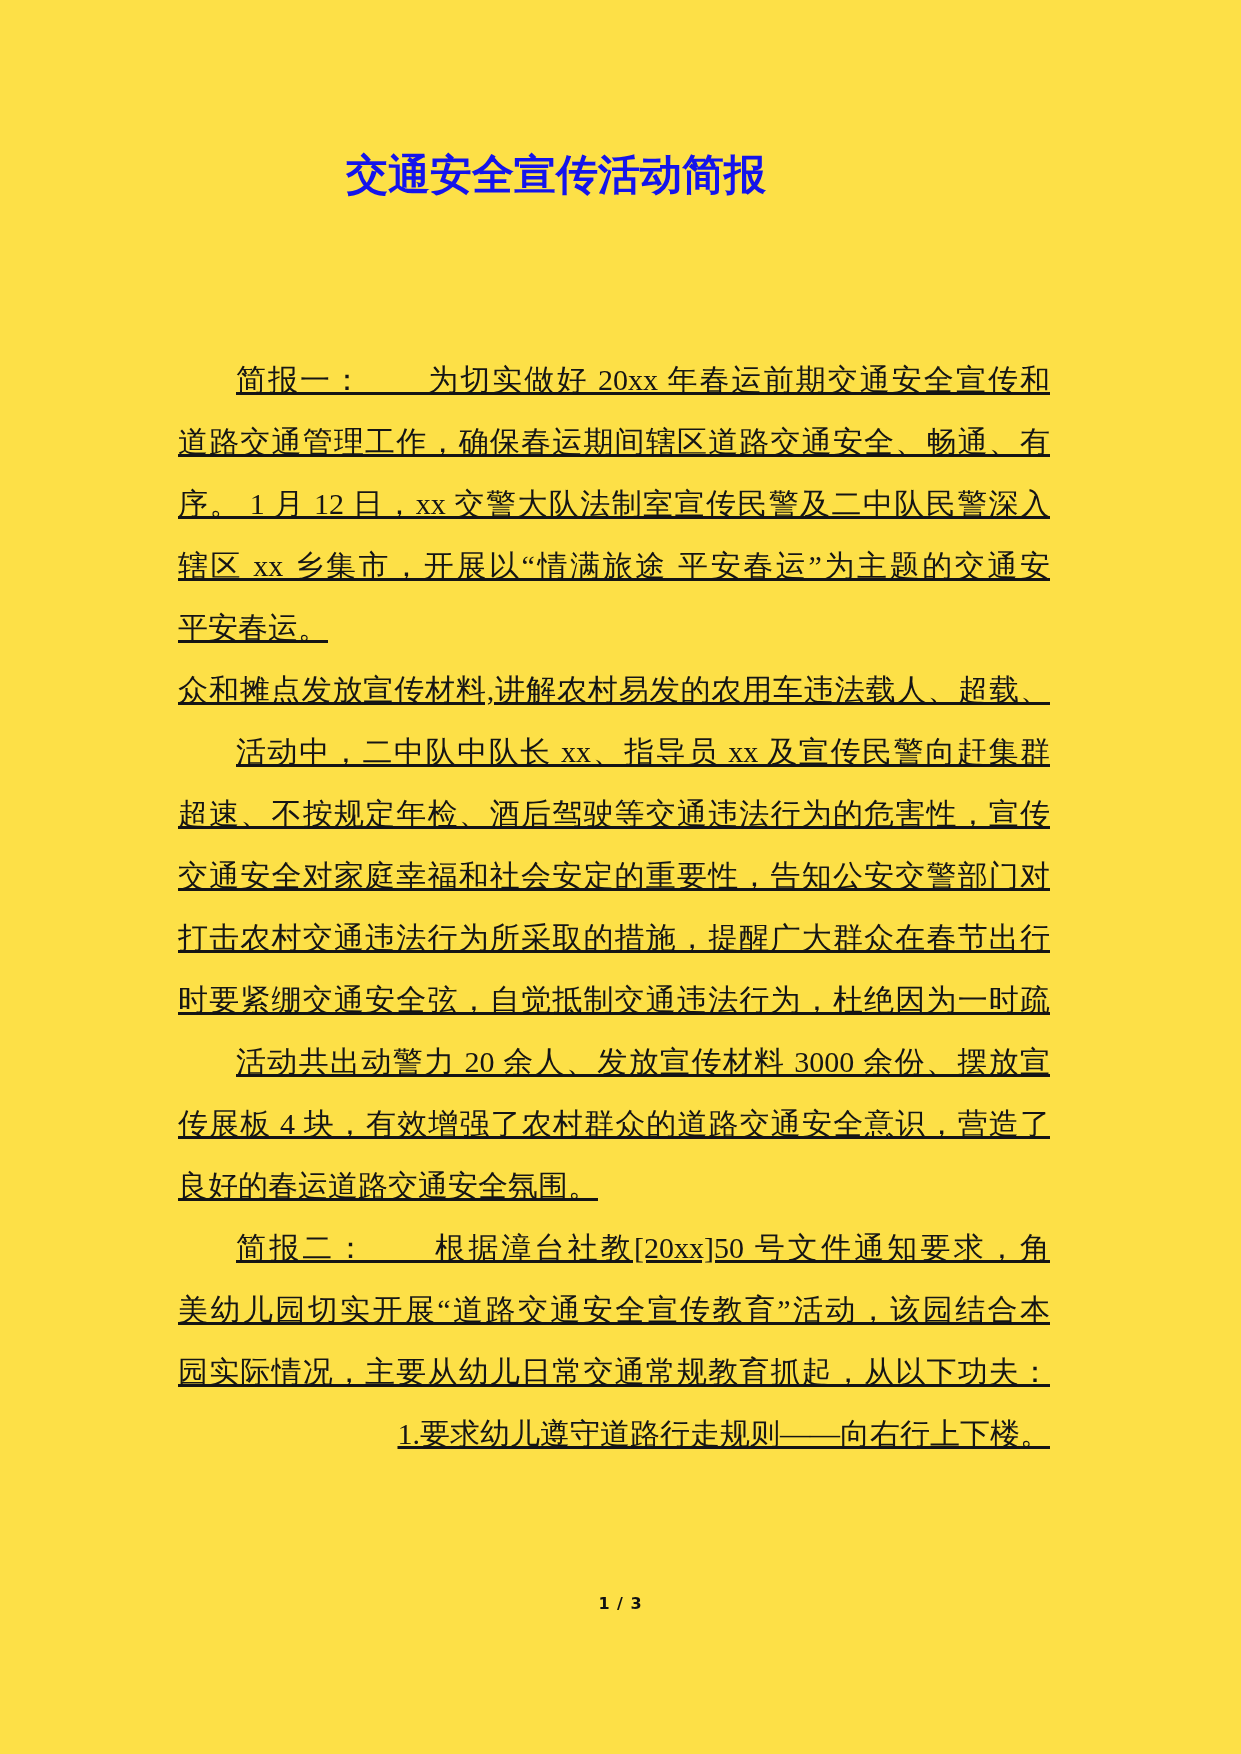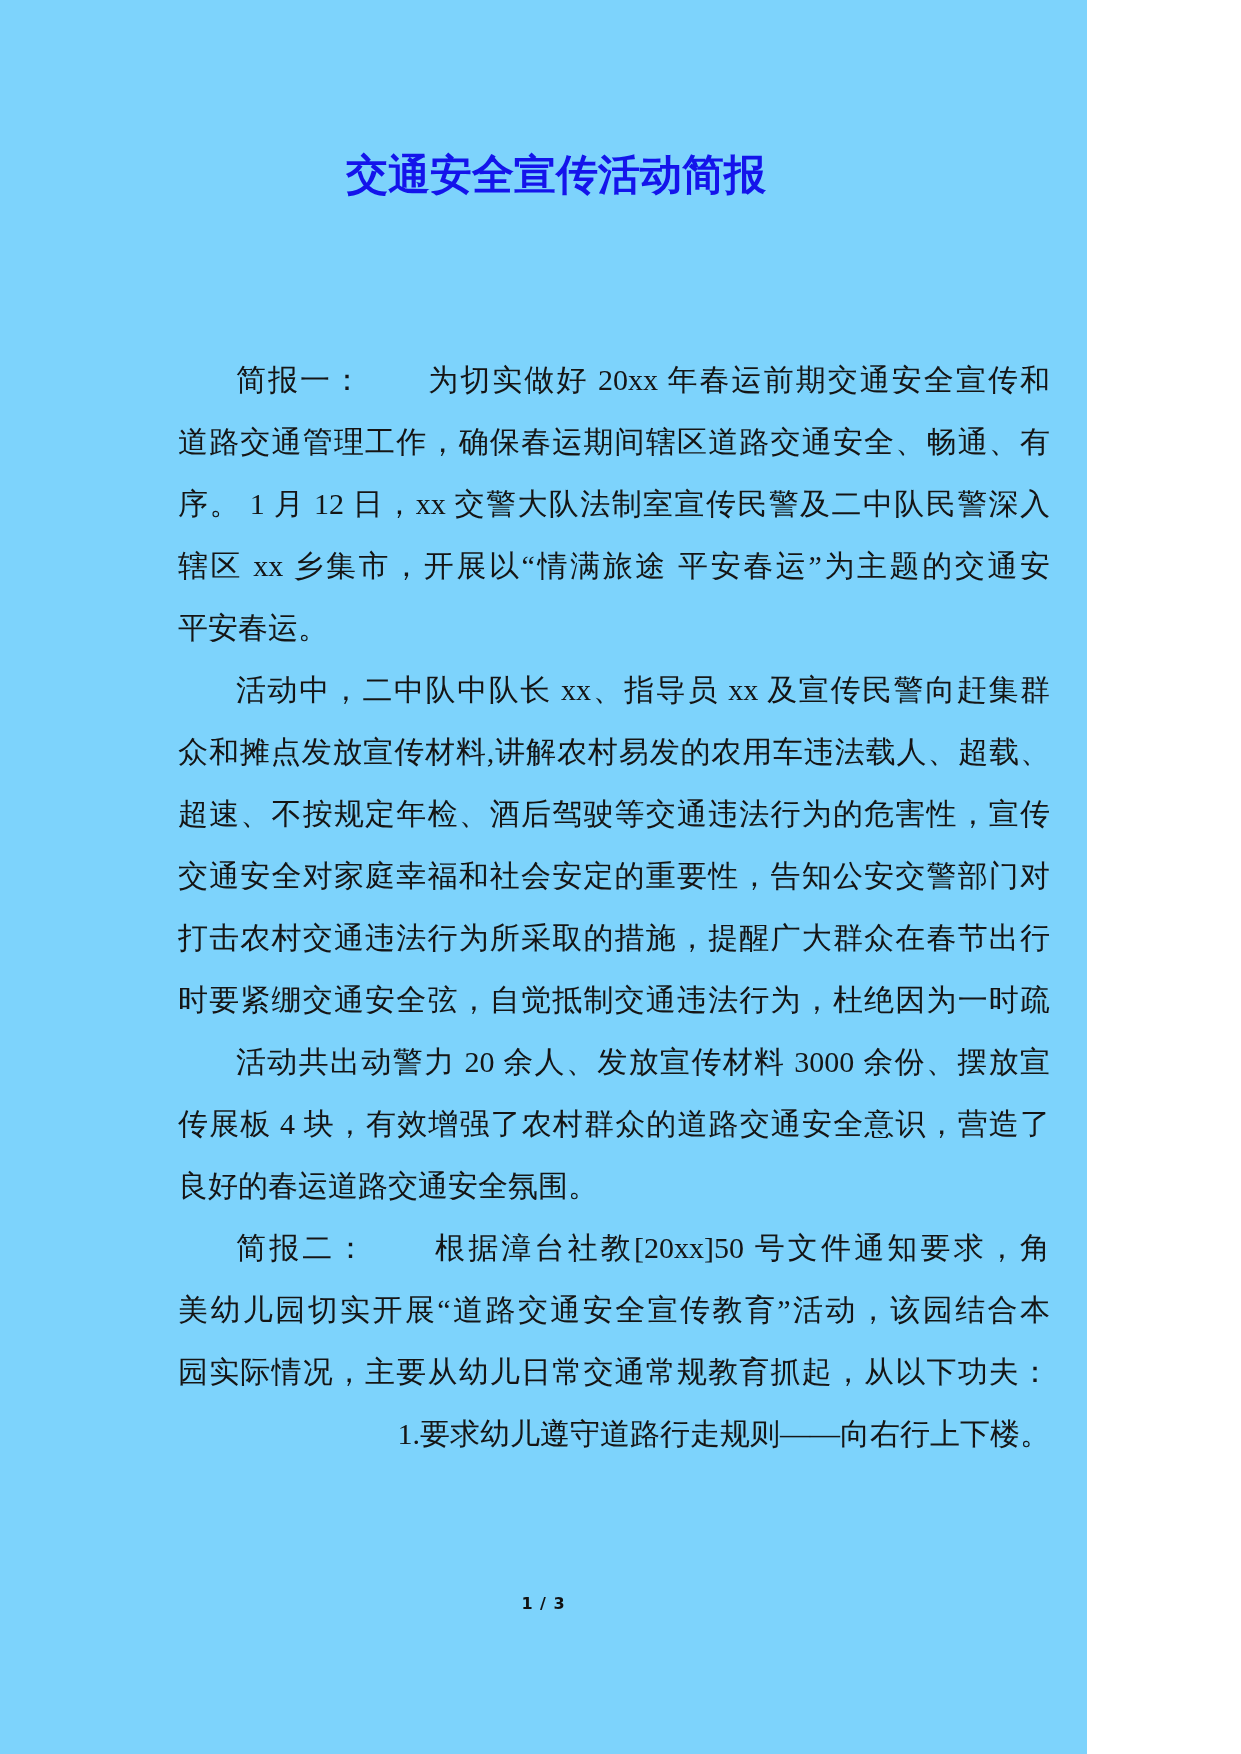--- a/index.html
+++ b/index.html
@@ -1,20 +1,20 @@
 <!DOCTYPE html>
 <html><head>
 <meta charset="utf-8">
 <style>
   html,body { margin:0; padding:0; background:#ffffff; }
   .page {
     position:relative;
-    width:1087px;
+    width:1241px;
     height:1754px;
-    background:#7dd3fc;
+    background:#fde047;
     overflow:hidden;
     font-family:"Liberation Serif","DejaVu Serif",serif;
   }
   .doc-title {
     position:absolute;
     top:147px;
     left:178px;
     width:872px;
     padding-right:116px;
     box-sizing:border-box;
@@ -26,20 +26,21 @@
     color:#1414EB;
     white-space:nowrap;
   }
   .doc-body {
     position:absolute;
     top:349px;
     left:178px;
     width:872px;
     font-size:30px;
     color:#151515;
+    text-decoration:underline;
   }
   .line {
     height:62px;
     line-height:62px;
     white-space:nowrap;
     overflow:visible;
   }
   .line.full {
     text-align:justify;
     text-align-last:justify;
@@ -67,22 +68,22 @@
 
 <div class="page">
   <div class="doc-title">交通安全宣传活动简报</div>
 
   <div class="doc-body">
       <div class="line first full">简报一：　　为切实做好 20xx 年春运前期交通安全宣传和</div>
       <div class="line full">道路交通管理工作，确保春运期间辖区道路交通安全、畅通、有</div>
       <div class="line full">序。 1 月 12 日，xx 交警大队法制室宣传民警及二中队民警深入</div>
       <div class="line full">辖区 xx 乡集市，开展以“情满旅途 平安春运”为主题的交通安</div>
       <div class="line">平安春运。</div>
+      <div class="line full">众和摊点发放宣传材料,讲解农村易发的农用车违法载人、超载、</div>
       <div class="line first full">活动中，二中队中队长 xx、指导员 xx 及宣传民警向赶集群</div>
-      <div class="line full">众和摊点发放宣传材料,讲解农村易发的农用车违法载人、超载、</div>
       <div class="line full">超速、不按规定年检、酒后驾驶等交通违法行为的危害性，宣传</div>
       <div class="line full">交通安全对家庭幸福和社会安定的重要性，告知公安交警部门对</div>
       <div class="line full">打击农村交通违法行为所采取的措施，提醒广大群众在春节出行</div>
       <div class="line full">时要紧绷交通安全弦，自觉抵制交通违法行为，杜绝因为一时疏</div>
       <div class="line first full">活动共出动警力 20 余人、发放宣传材料 3000 余份、摆放宣</div>
       <div class="line full">传展板 4 块，有效增强了农村群众的道路交通安全意识，营造了</div>
       <div class="line">良好的春运道路交通安全氛围。</div>
       <div class="line first full">简报二：　　根据漳台社教[20xx]50 号文件通知要求，角</div>
       <div class="line full">美幼儿园切实开展“道路交通安全宣传教育”活动，该园结合本</div>
       <div class="line full">园实际情况，主要从幼儿日常交通常规教育抓起，从以下功夫：</div>

